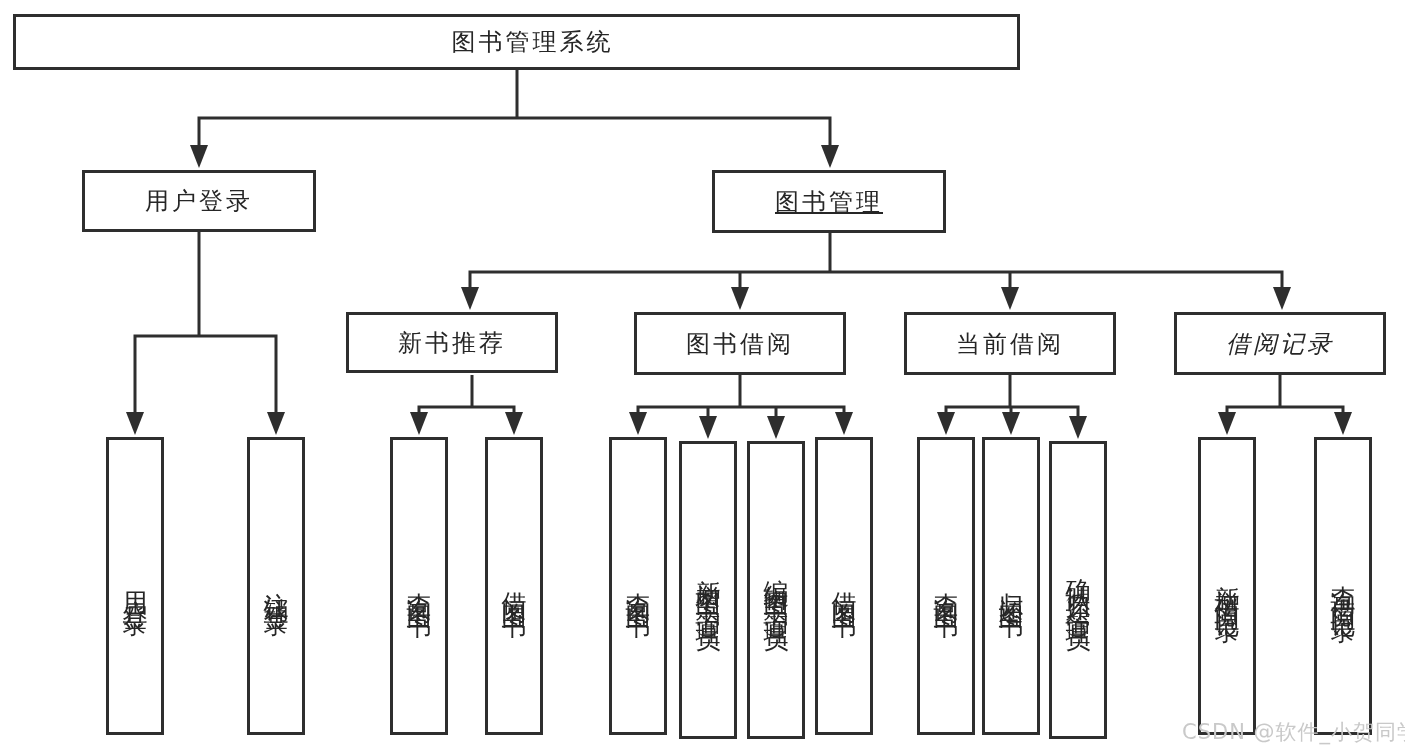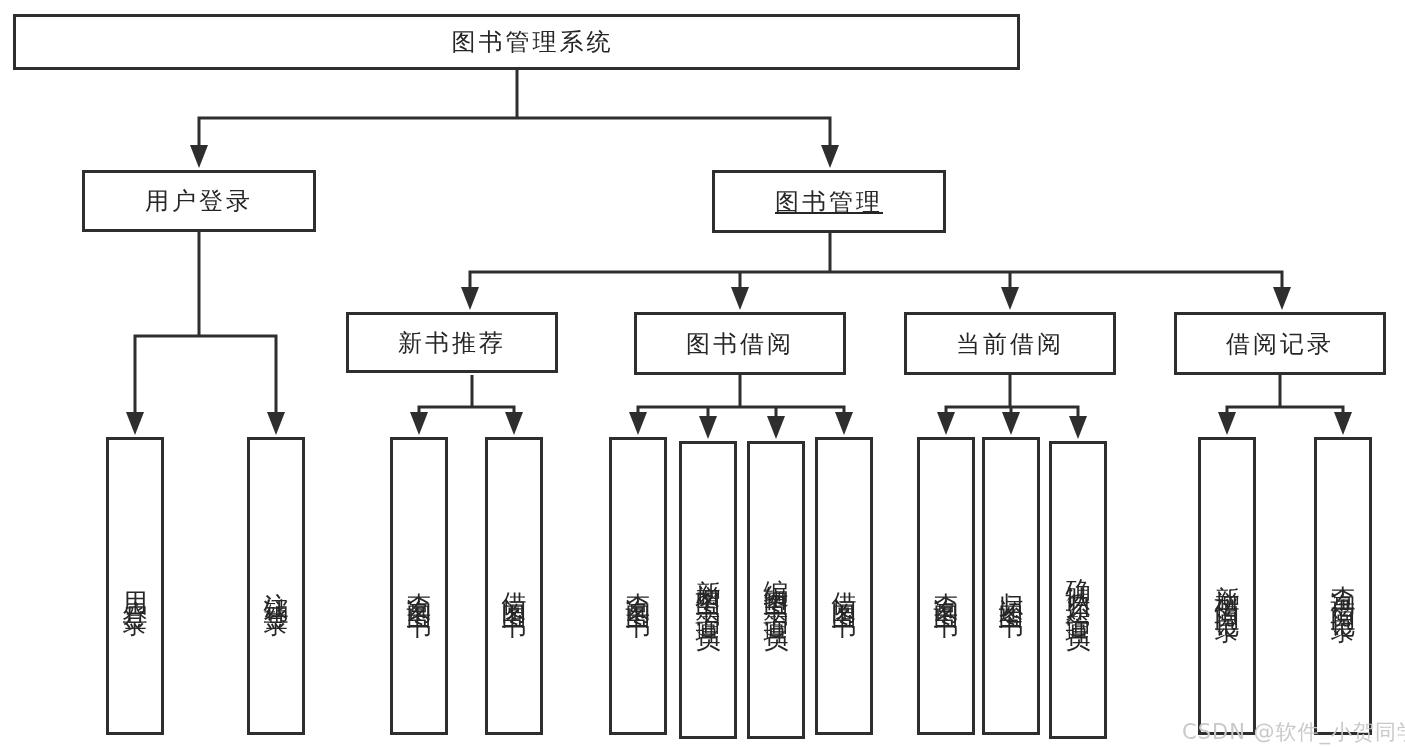--- a/index.html
+++ b/index.html
@@ -128,21 +128,21 @@
   </svg>
 
   <div class="box h-box" style="left:13px;top:14px;width:1007px;height:56px;padding-left:32px;">图书管理系统</div>
 
   <div class="box h-box" style="left:82px;top:170px;width:234px;height:62px;">用户登录</div>
   <div class="box h-box" style="left:712px;top:170px;width:234px;height:63px;text-decoration:underline;">图书管理</div>
 
   <div class="box h-box" style="left:346px;top:312px;width:212px;height:61px;">新书推荐</div>
   <div class="box h-box" style="left:904px;top:312px;width:212px;height:63px;">当前借阅</div>
   <div class="box h-box" style="left:634px;top:312px;width:212px;height:63px;">图书借阅</div>
-  <div class="box h-box" style="left:1174px;top:312px;width:212px;height:63px;">借阅记录</div>
+  <div class="box h-box" style="left:1174px;top:312px;width:212px;height:63px;font-style:italic;">借阅记录</div>
 
   <div class="box v-box" style="left:106px;top:437px;width:58px;height:298px;">用户登录</div>
   <div class="box v-box" style="left:247px;top:437px;width:58px;height:298px;">注销登录</div>
 
   <div class="box v-box" style="left:390px;top:437px;width:58px;height:298px;">查询图书</div>
   <div class="box v-box" style="left:485px;top:437px;width:58px;height:298px;">借阅图书</div>
 
   <div class="box v-box" style="left:609px;top:437px;width:58px;height:298px;">查询图书</div>
   <div class="box v-box" style="left:679px;top:441px;width:58px;height:298px;">新增图书（管理员）</div>
   <div class="box v-box" style="left:747px;top:441px;width:58px;height:298px;">编辑图书（管理员）</div>

